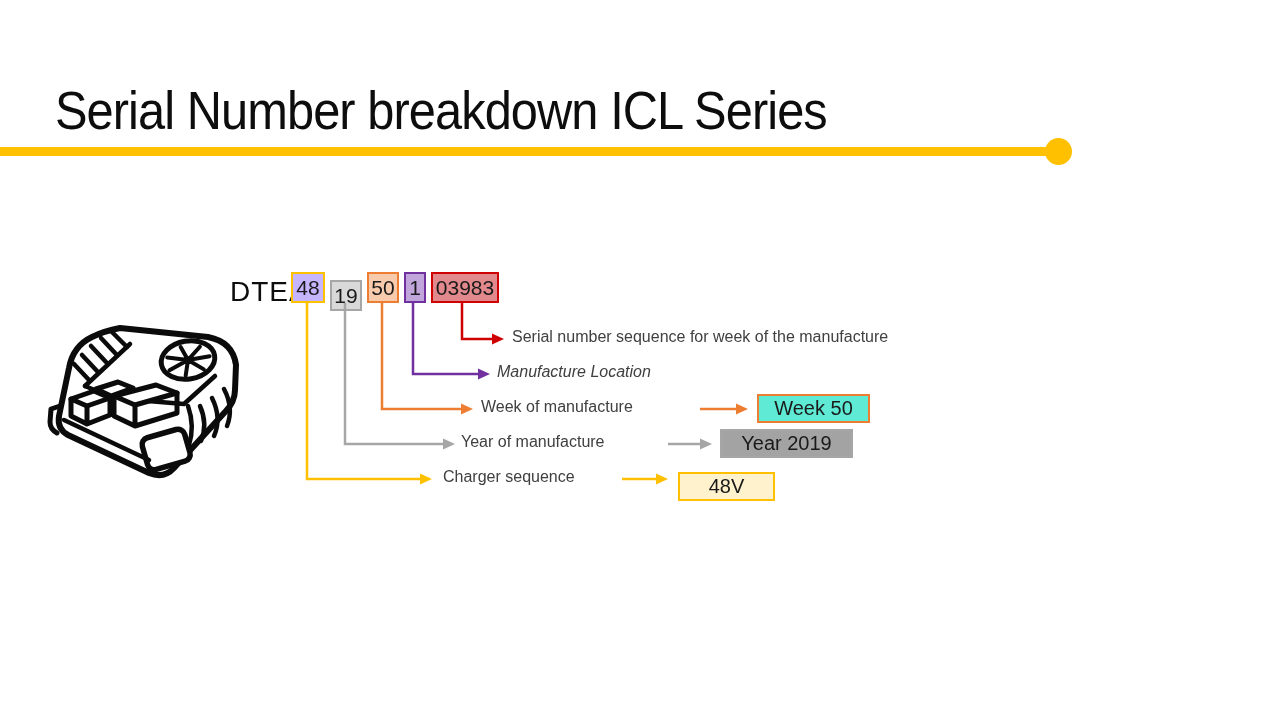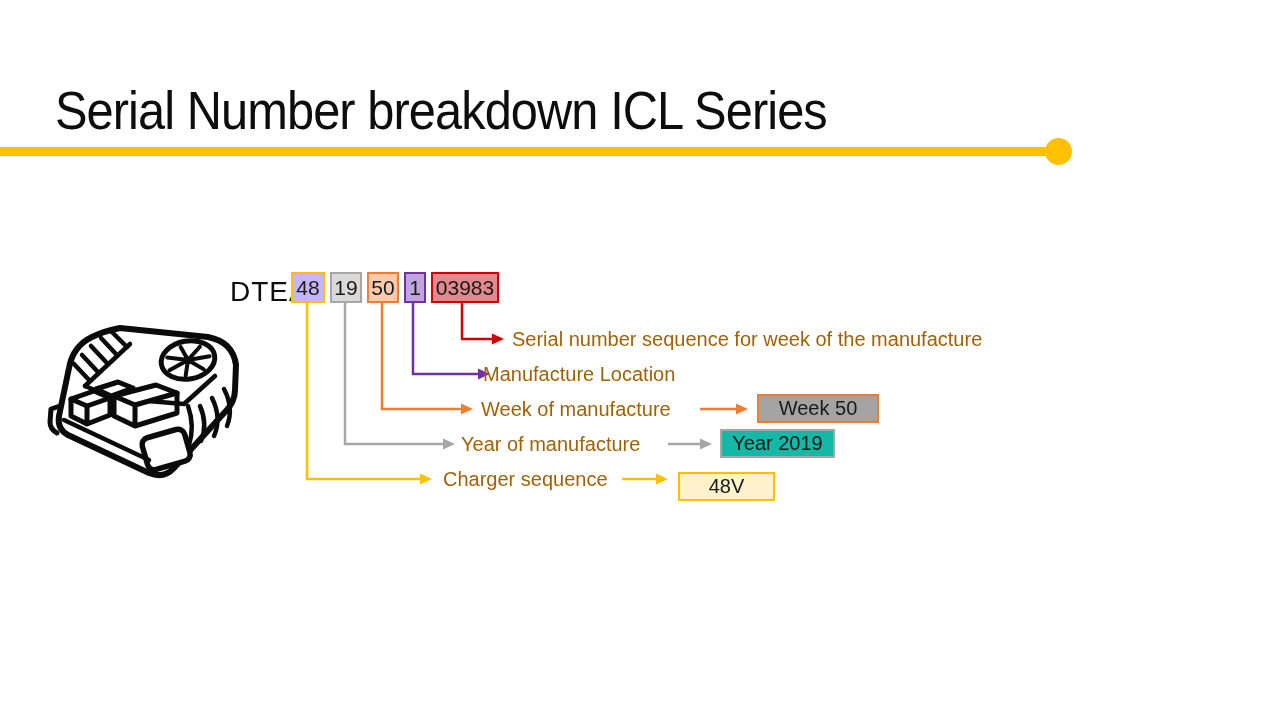--- a/index.html
+++ b/index.html
@@ -50,23 +50,23 @@
     height: 31px;
     border: 2px solid;
     margin-right: 5px;
     display: flex; align-items: center; justify-content: center;
     font-size: 21px;
     color: #1a1a1a;
   }
 
   
   .callout-label {
-    font-size: 20px;
+    font-size: 16px;
     white-space: nowrap;
-    color: #a16207;
+    color: #404040;
   }
   .value-box {
     box-sizing: border-box;
     border: 2px solid;
     height: 29px;
     display: flex; align-items: center; justify-content: center;
     font-size: 20px;
     color: #1a1a1a;
   }
 
@@ -108,21 +108,21 @@
     <rect x="106" y="127" width="44" height="33" rx="7" fill="#ffffff" stroke-width="5.5" transform="rotate(-16 128 143)"></rect>
 
     <path d="M26 114 L111 154" stroke-width="4.5"></path>
     <path d="M22 100 L13 103 L12 116 Q12 123 19 127" stroke-width="5"></path>
   </g>
 </svg>
 
 <div class="abs serial-prefix">DTEA</div>
 <div class="abs segment-row">
   <div class="seg-box" style="width: 34px; background-color: #c4b5fd; border-color: rgb(255, 192, 0);">48</div>
-  <div class="seg-box" style="width: 32px; background-color: rgb(217, 217, 217); border-color: rgb(166, 166, 166);">19</div>
+  <div class="seg-box" style="width: 32px; background-color: rgb(217, 217, 217); border-color: rgb(166, 166, 166); margin-top: 8px;">19</div>
   <div class="seg-box" style="width: 32px; background-color: rgb(248, 203, 173); border-color: rgb(237, 125, 49);">50</div>
   <div class="seg-box" style="width: 22px; background-color: rgb(193, 166, 219); border-color: rgb(112, 48, 160);">1</div>
   <div class="seg-box" style="width: 68px; background-color: rgb(226, 137, 141); border-color: rgb(206, 0, 0); text-align: center;">03983</div>
 </div>
 
 <svg class="abs overlay" width="1280" height="720" viewBox="0 0 1280 720">
   <path class="connector" d="M307 303 V479 H420" style="stroke: rgb(255, 192, 0);"></path>
   <polygon points="420,473.5 432,479 420,484.5" style="fill: rgb(255, 192, 0);"></polygon>
   <path class="connector" d="M345 303 V444 H443" style="stroke: rgb(166, 166, 166);"></path>
   <polygon points="443,438.5 455,444 443,449.5" style="fill: rgb(166, 166, 166);"></polygon>
@@ -134,20 +134,20 @@
   <polygon points="492,333.5 504,339 492,344.5" style="fill: rgb(206, 0, 0);"></polygon>
   <path class="connector" d="M700 409 H736" style="stroke: rgb(237, 125, 49);"></path>
   <polygon points="736,403.5 748,409 736,414.5" style="fill: rgb(237, 125, 49);"></polygon>
   <path class="connector" d="M668 444 H700" style="stroke: rgb(166, 166, 166);"></path>
   <polygon points="700,438.5 712,444 700,449.5" style="fill: rgb(166, 166, 166);"></polygon>
   <path class="connector" d="M622 479 H656" style="stroke: rgb(255, 192, 0);"></path>
   <polygon points="656,473.5 668,479 656,484.5" style="fill: rgb(255, 192, 0);"></polygon>
 </svg>
 
 <div class="abs callout-label" style="left:512px; top:328px;">Serial number sequence for week of the manufacture</div>
-<div class="abs callout-label" style="left:483px; top:363px;">Manufacture Location</div>
+<div class="abs callout-label" style="left:497px; top:363px;font-style:italic;">Manufacture Location</div>
 <div class="abs callout-label" style="left:481px; top:398px;">Week of manufacture</div>
 <div class="abs callout-label" style="left:461px; top:433px;">Year of manufacture</div>
 <div class="abs callout-label" style="left:443px; top:468px;">Charger sequence</div>
 
-<div class="abs value-box" style="left: 757px; top: 394px; width: 122px; background-color: #a3a3a3; border-color: rgb(237, 125, 49);">Week 50</div>
-<div class="abs value-box" style="left: 720px; top: 429px; width: 115px; background-color: #14b8a6; border-color: rgb(166, 166, 166);">Year 2019</div>
+<div class="abs value-box" style="left: 757px; top: 394px; width: 113px; background-color: #5eead4; border-color: rgb(237, 125, 49);">Week 50</div>
+<div class="abs value-box" style="left: 720px; top: 429px; width: 133px; background-color: #a3a3a3; border-color: rgb(166, 166, 166);">Year 2019</div>
 <div class="abs value-box" style="left: 678px; top: 472px; width: 97px; background-color: rgb(255, 242, 204); border-color: rgb(255, 192, 0);">48V</div>
 
 </body></html>

